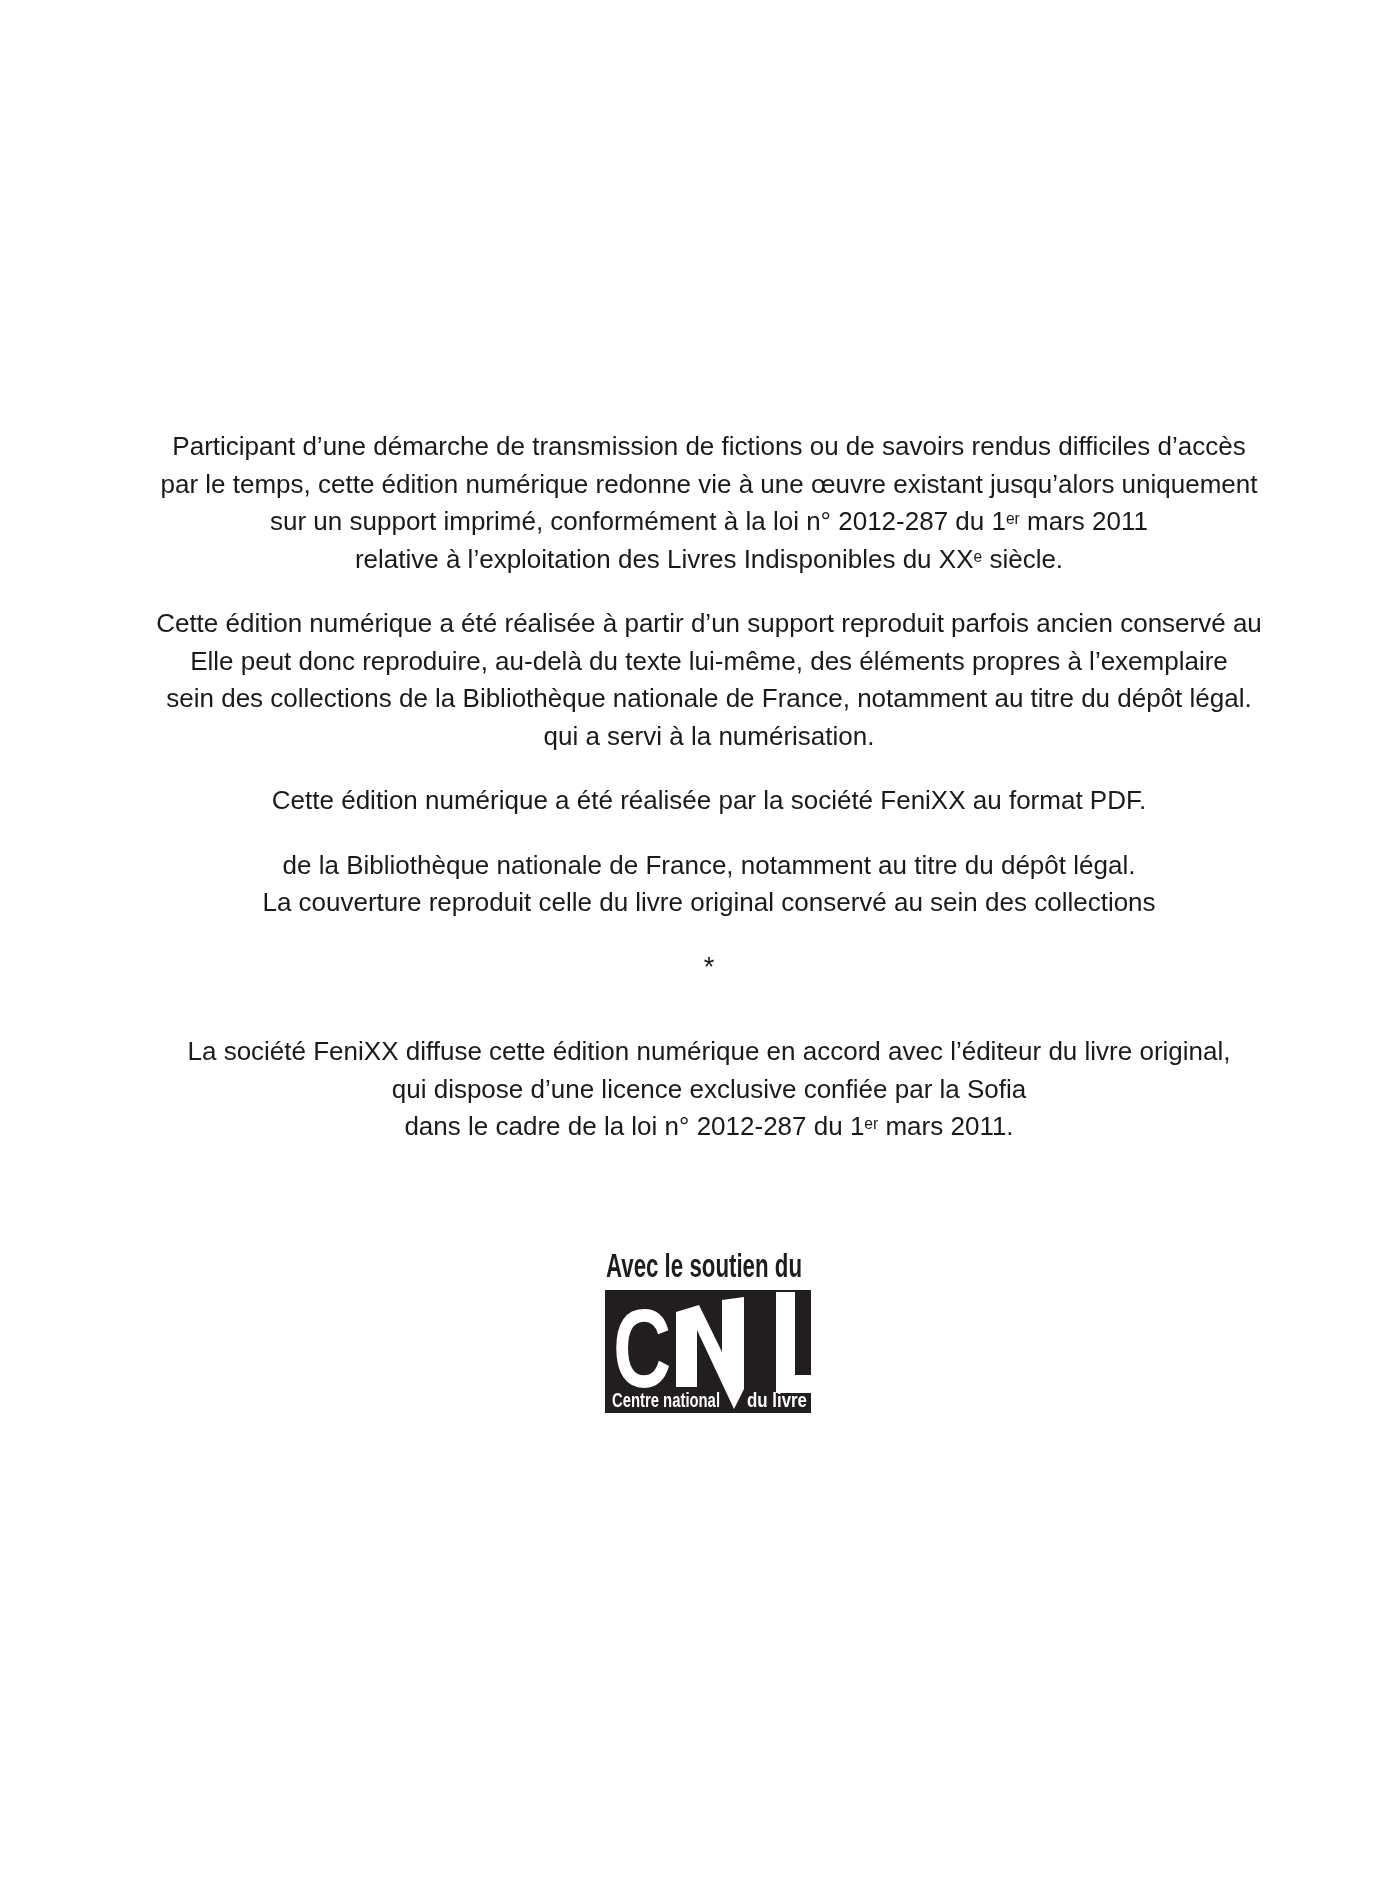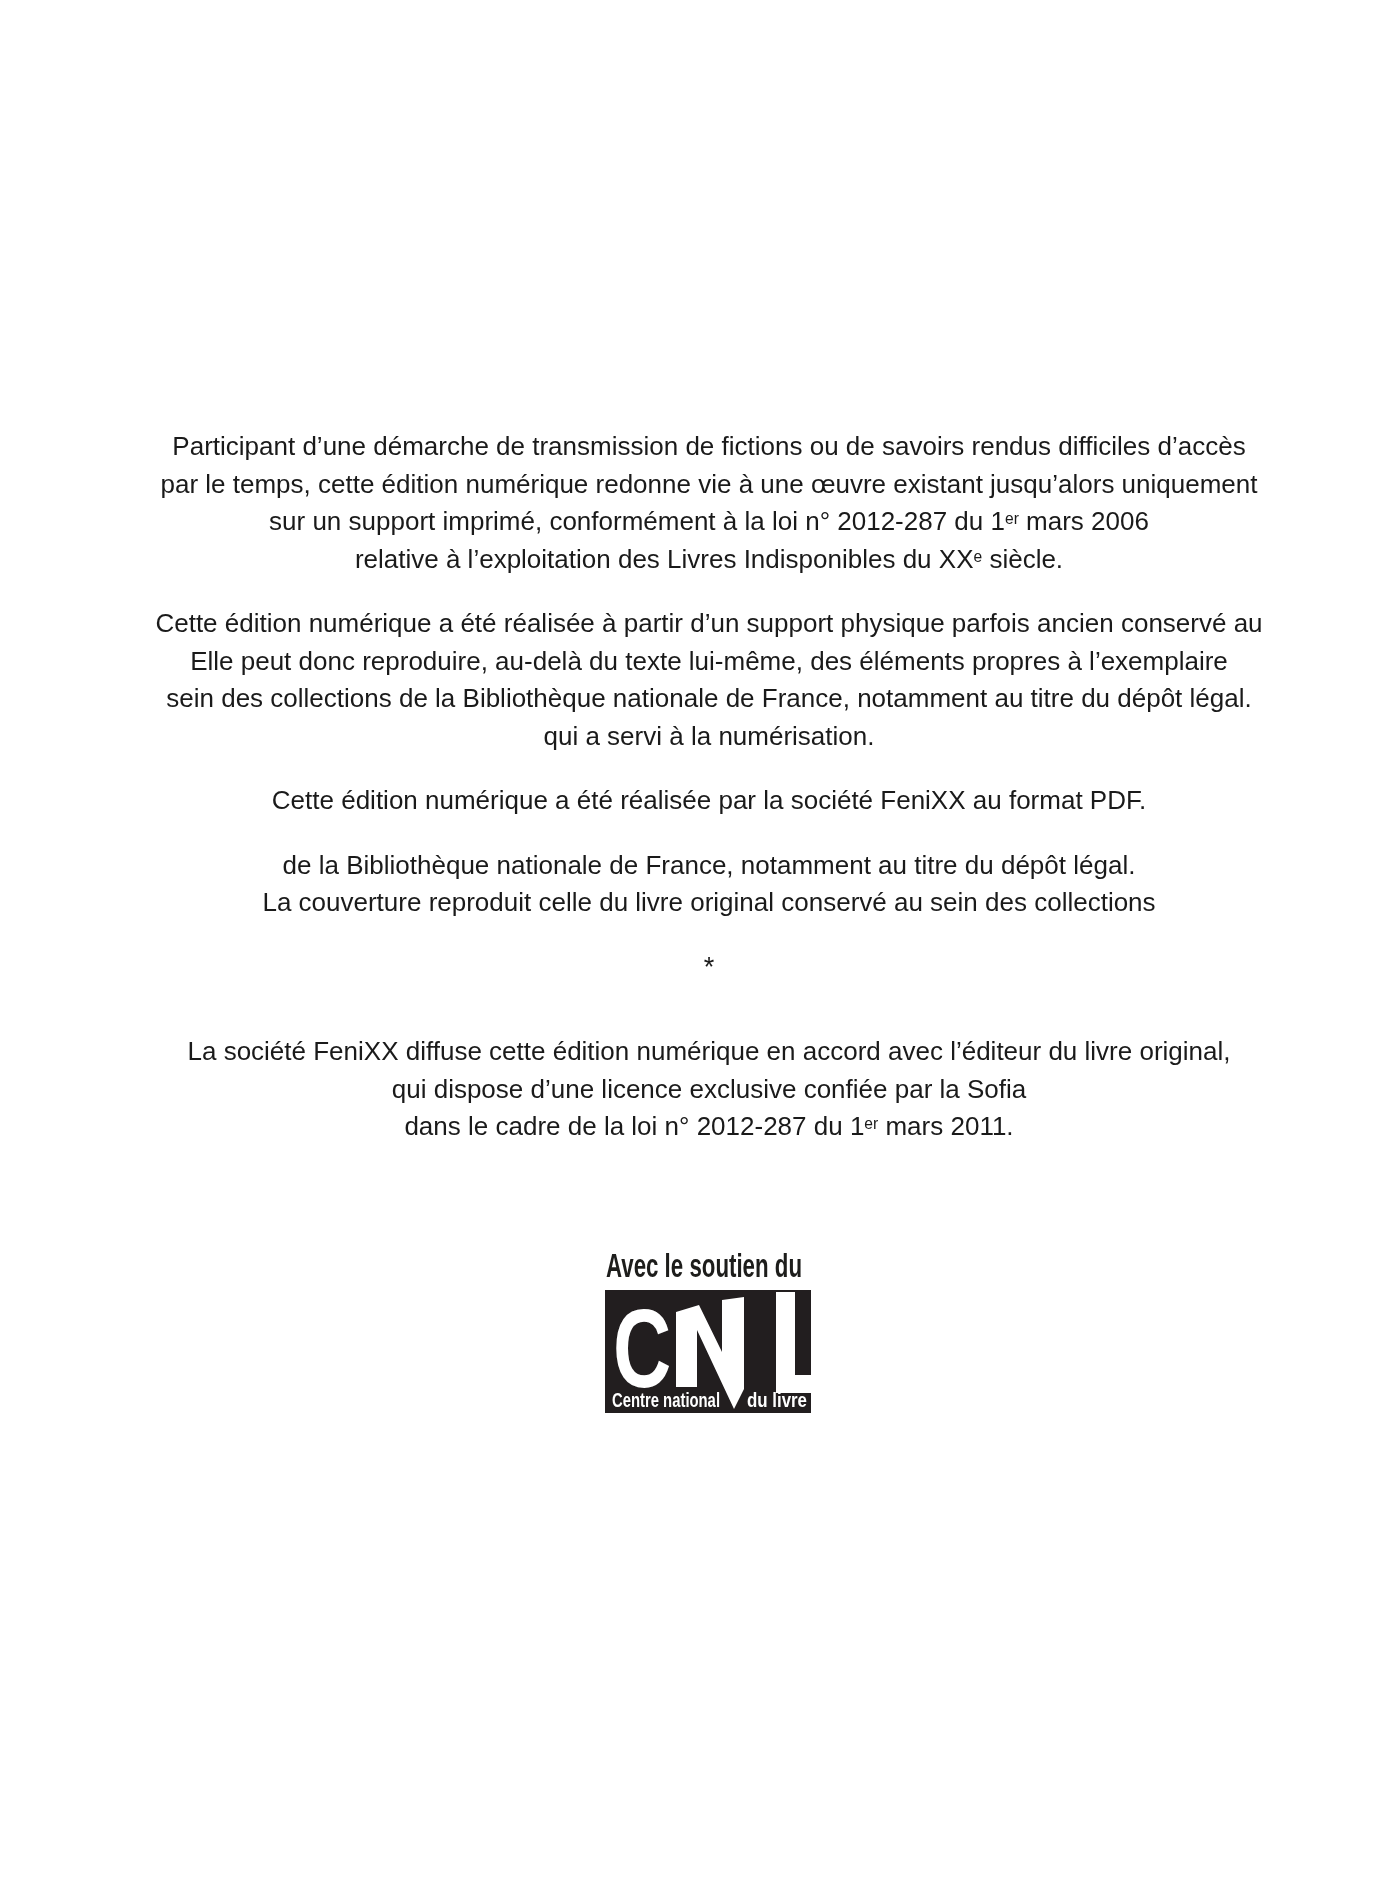--- a/index.html
+++ b/index.html
@@ -34,25 +34,25 @@
   svg text { font-family: "Liberation Sans", "DejaVu Sans", sans-serif; }
 </style>
 </head>
 <body>
 
 <div class="notice">
   <div>
       <div class="para">
         <div class="line"><span>Participant d’une démarche de transmission de fictions ou de savoirs rendus difficiles d’accès</span></div>
         <div class="line"><span>par le temps, cette édition numérique redonne vie à une œuvre existant jusqu’alors uniquement</span></div>
-        <div class="line"><span>sur un support imprimé, conformément à la loi n° 2012-287 du 1</span><sup>er</sup><span> mars 2006</span></div>
+        <div class="line"><span>sur un support imprimé, conformément à la loi n° 2012-287 du 1</span><sup>er</sup><span> mars 2011</span></div>
         <div class="line"><span>relative à l’exploitation des Livres Indisponibles du XX</span><sup>e</sup><span> siècle.</span></div>
       </div>
       <div class="para">
-        <div class="line"><span>Cette édition numérique a été réalisée à partir d’un support physique parfois ancien conservé au</span></div>
+        <div class="line"><span>Cette édition numérique a été réalisée à partir d’un support reproduit parfois ancien conservé au</span></div>
         <div class="line"><span>Elle peut donc reproduire, au-delà du texte lui-même, des éléments propres à l’exemplaire</span></div>
         <div class="line"><span>sein des collections de la Bibliothèque nationale de France, notamment au titre du dépôt légal.</span></div>
         <div class="line"><span>qui a servi à la numérisation.</span></div>
       </div>
       <div class="para">
         <div class="line"><span>Cette édition numérique a été réalisée par la société FeniXX au format PDF.</span></div>
       </div>
       <div class="para">
         <div class="line"><span>de la Bibliothèque nationale de France, notamment au titre du dépôt légal.</span></div>
         <div class="line"><span>La couverture reproduit celle du livre original conservé au sein des collections</span></div>

